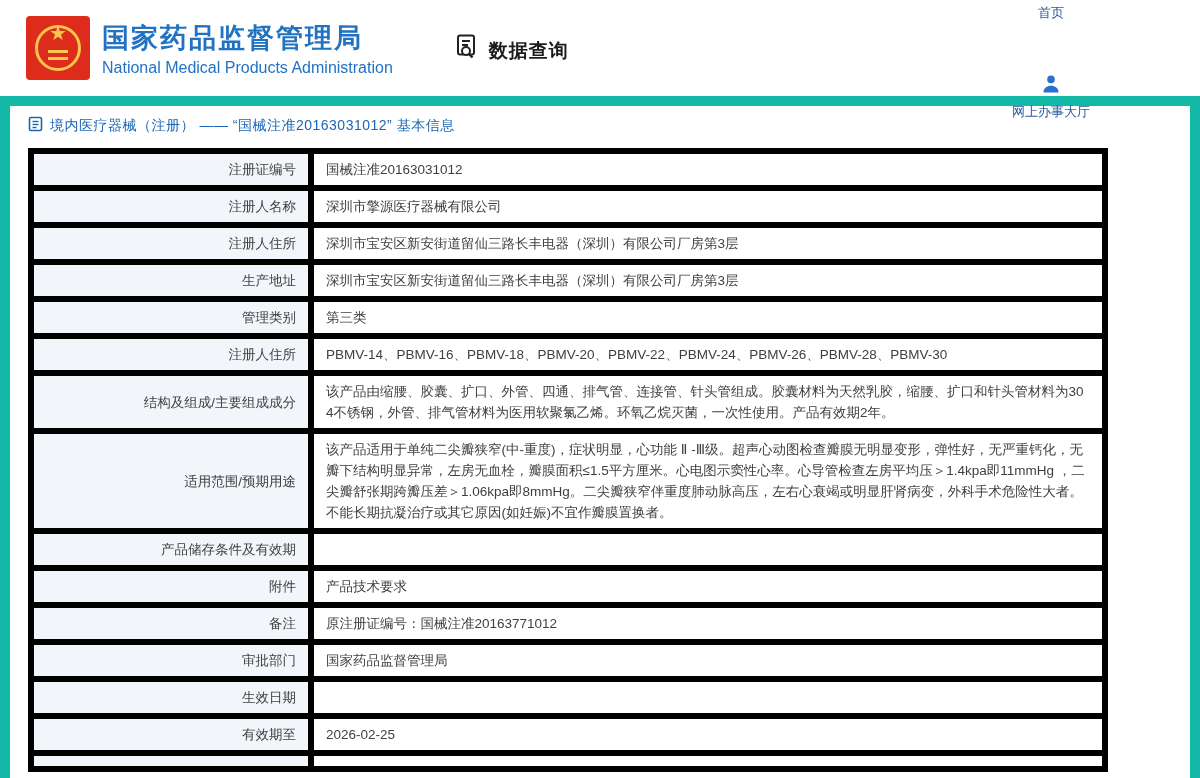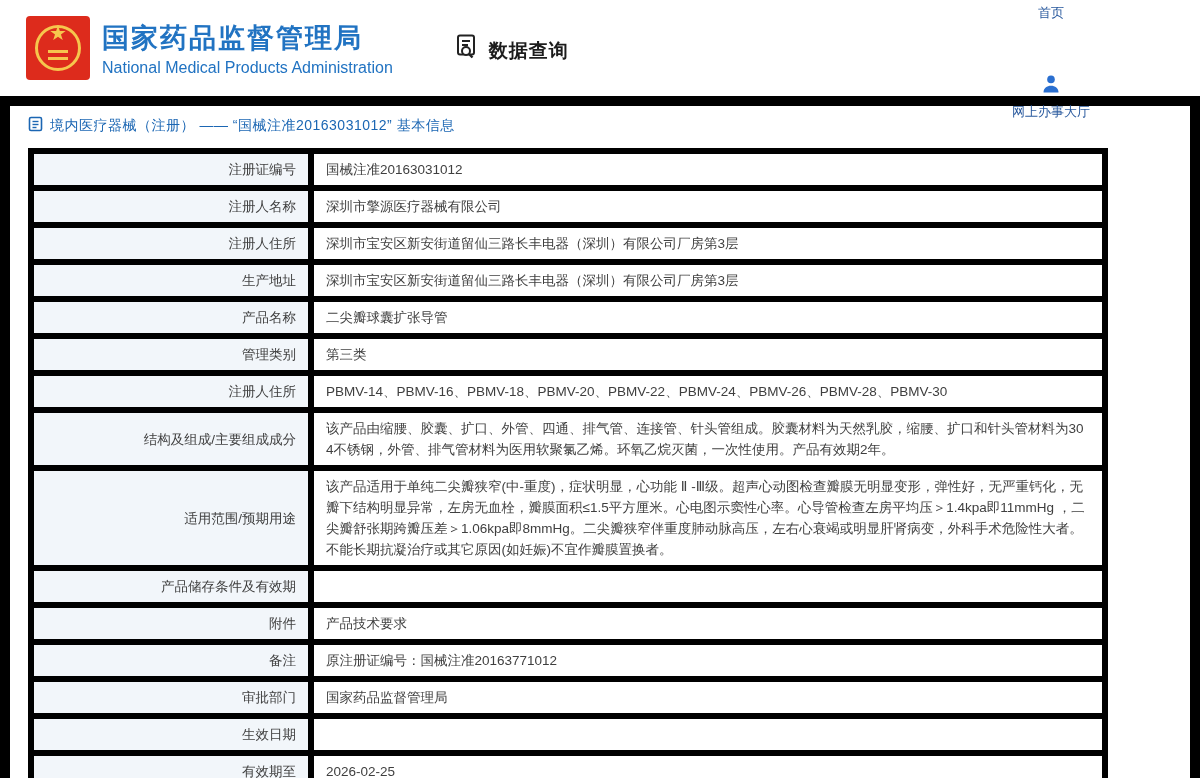--- a/index.html
+++ b/index.html
@@ -46,21 +46,21 @@
 
   .header-nav { margin-left: auto; display: flex; gap: 52px; flex-direction: column; }
   .nav-item {
     display: flex; flex-direction: column; align-items: center; gap: 5px;
     cursor: pointer; text-decoration: none;
   }
   .nav-item .nav-label { font-size: 13px; color: #2a5a9e; }
 
   
   .page {
-    background: #000000; height: 682px; padding: 10px;
+    background: #14b8a6; height: 682px; padding: 10px;
   }
   .panel { background: #ffffff; min-height: 100%; }
   .panel-title-bar {
     display: flex; align-items: center; gap: 7px;
     padding: 10px 18px 8px 18px;
   }
   .panel-title-text { color: #1b66b3; font-size: 14px; letter-spacing: .5px; }
 
   .table-wrap { padding: 4px 18px 18px 18px; }
   table.info { border-collapse: collapse; width: 1080px; table-layout: fixed; }
@@ -153,24 +153,20 @@
           </tr>
           <tr>
             <td class="cell-label">注册人住所</td>
             <td class="cell-value">深圳市宝安区新安街道留仙三路长丰电器（深圳）有限公司厂房第3层</td>
           </tr>
           <tr>
             <td class="cell-label">生产地址</td>
             <td class="cell-value">深圳市宝安区新安街道留仙三路长丰电器（深圳）有限公司厂房第3层</td>
           </tr>
           <tr>
-            <td class="cell-label">产品名称</td>
-            <td class="cell-value">二尖瓣球囊扩张导管</td>
-          </tr>
-          <tr>
             <td class="cell-label">管理类别</td>
             <td class="cell-value">第三类</td>
           </tr>
           <tr>
             <td class="cell-label">注册人住所</td>
             <td class="cell-value">PBMV-14、PBMV-16、PBMV-18、PBMV-20、PBMV-22、PBMV-24、PBMV-26、PBMV-28、PBMV-30</td>
           </tr>
           <tr>
             <td class="cell-label">结构及组成/主要组成成分</td>
             <td class="cell-value">该产品由缩腰、胶囊、扩口、外管、四通、排气管、连接管、针头管组成。胶囊材料为天然乳胶，缩腰、扩口和针头管材料为304不锈钢，外管、排气管材料为医用软聚氯乙烯。环氧乙烷灭菌，一次性使用。产品有效期2年。</td>

